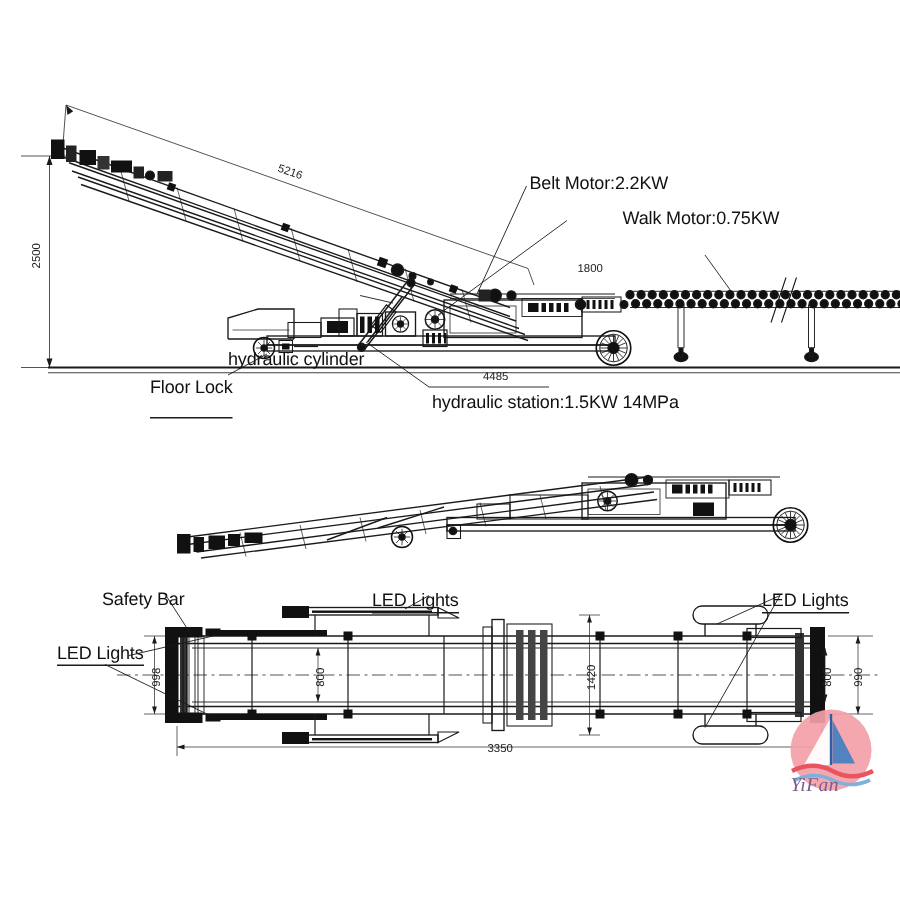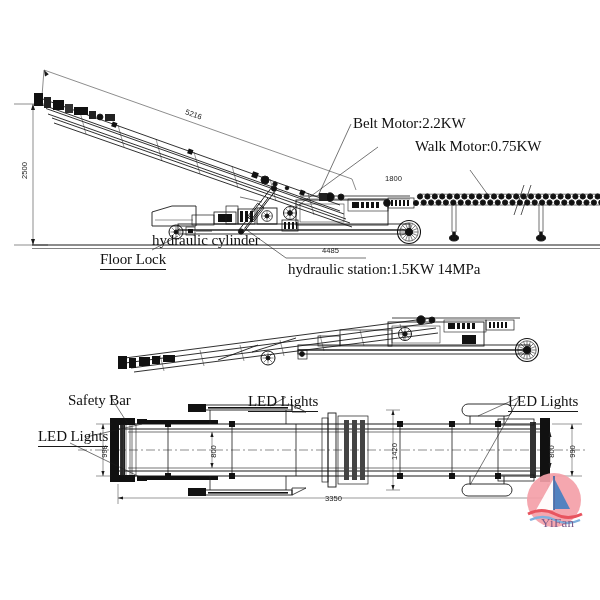--- a/index.html
+++ b/index.html
@@ -8,22 +8,22 @@
     width:600px;height:600px;overflow:hidden;
     font-family:"Liberation Sans", sans-serif;
     color:#1a1a1a;
     position:relative;
   }
   #sheet{position:absolute;left:0;top:0;width:600px;height:600px;}
   svg.draw{position:absolute;left:0;top:0;width:600px;height:600px;}
 
   .lbl{
     position:absolute;
-    font-family:Liberation Serif, serif;
-    font-size:15px;
+    font-family:Liberation Sans, sans-serif;
+    font-size:12px;
     color:#111;
     white-space:nowrap;
     letter-spacing:-0.1px;
   }
   .lbl.u{text-decoration:none;}
   .dim{
     position:absolute;
     font-family:"Liberation Sans", sans-serif;
     font-size:7.6px;
     color:#222;
@@ -583,21 +583,21 @@
       <line x1="286" y1="397" x2="270" y2="406"></line>
 
       <line x1="520" y1="397" x2="478" y2="416"></line>
       <line x1="520" y1="397" x2="470" y2="485"></line>
     </g>
   </svg>
 
   <div class="lbl" style="left:353px;top:115px;">Belt Motor:2.2KW</div>
   <div class="lbl" style="left:379px;top:138px;margin-left:36px;">Walk Motor:0.75KW</div>
   <div class="lbl" style="left:152px;top:198px;margin-top:34px;">hydraulic cylinder</div>
-  <div class="lbl u" style="left:100px;top:251px;border-bottom:0.8px solid #1a1a1a;padding-bottom:1px;">Floor Lock</div>
+  <div class="lbl u" style="left:100px;top:251px;border-bottom:0.8px solid #1a1a1a;padding-bottom:13px;">Floor Lock</div>
   <div class="lbl" style="left:288px;top:261px;">hydraulic station:1.5KW 14MPa</div>
 
   <div class="dim" style="left:16px;top:166px;transform:rotate(-90deg);">2500</div>
   <div class="dim" style="left:185px;top:110px;transform:rotate(19deg);">5216</div>
   <div class="dim" style="left:385px;top:174px;">1800</div>
   <div class="dim" style="left:322px;top:246px;">4485</div>
 
   <div class="lbl u" style="left:68px;top:392px;">Safety Bar</div>
   <div class="lbl u" style="left:248px;top:393px;border-bottom:0.8px solid #1a1a1a;padding-bottom:1px;">LED Lights</div>
   <div class="lbl u" style="left:508px;top:393px;border-bottom:0.8px solid #1a1a1a;padding-bottom:1px;">LED Lights</div>
@@ -611,15 +611,15 @@
   <div class="dim" style="left:325px;top:494px;">3350</div>
 
   <svg class="logo" viewBox="0 0 86 74" style="left:514px;top:468px;">
     <circle cx="40" cy="32" r="27" fill="#f4a0a8" opacity="0.92"></circle>
     <path d="M40,10 L40,42 L22,42 Z" fill="#ffffff" opacity="0.95"></path>
     <path d="M41,12 L41,41 L56,41 Z" fill="#4a7fc1" opacity="0.95"></path>
     <path d="M40,8 L40,42" stroke="#2f5fa3" stroke-width="1.6" fill="none"></path>
     <path d="M14,46 q14,-7 27,0 q13,7 27,0" stroke="#e8545f" stroke-width="3" fill="none"></path>
     <path d="M16,52 q13,-6 25,0 q12,6 25,0" stroke="#7fb0dd" stroke-width="2.4" fill="none"></path>
   </svg>
-  <div class="logo-text" style="left:541px;top:515px;">YiFan</div>
+  <div class="logo-text" style="left:527px;top:515px;font-style:italic;">YiFan</div>
 
 </div>
 
 </body></html>

